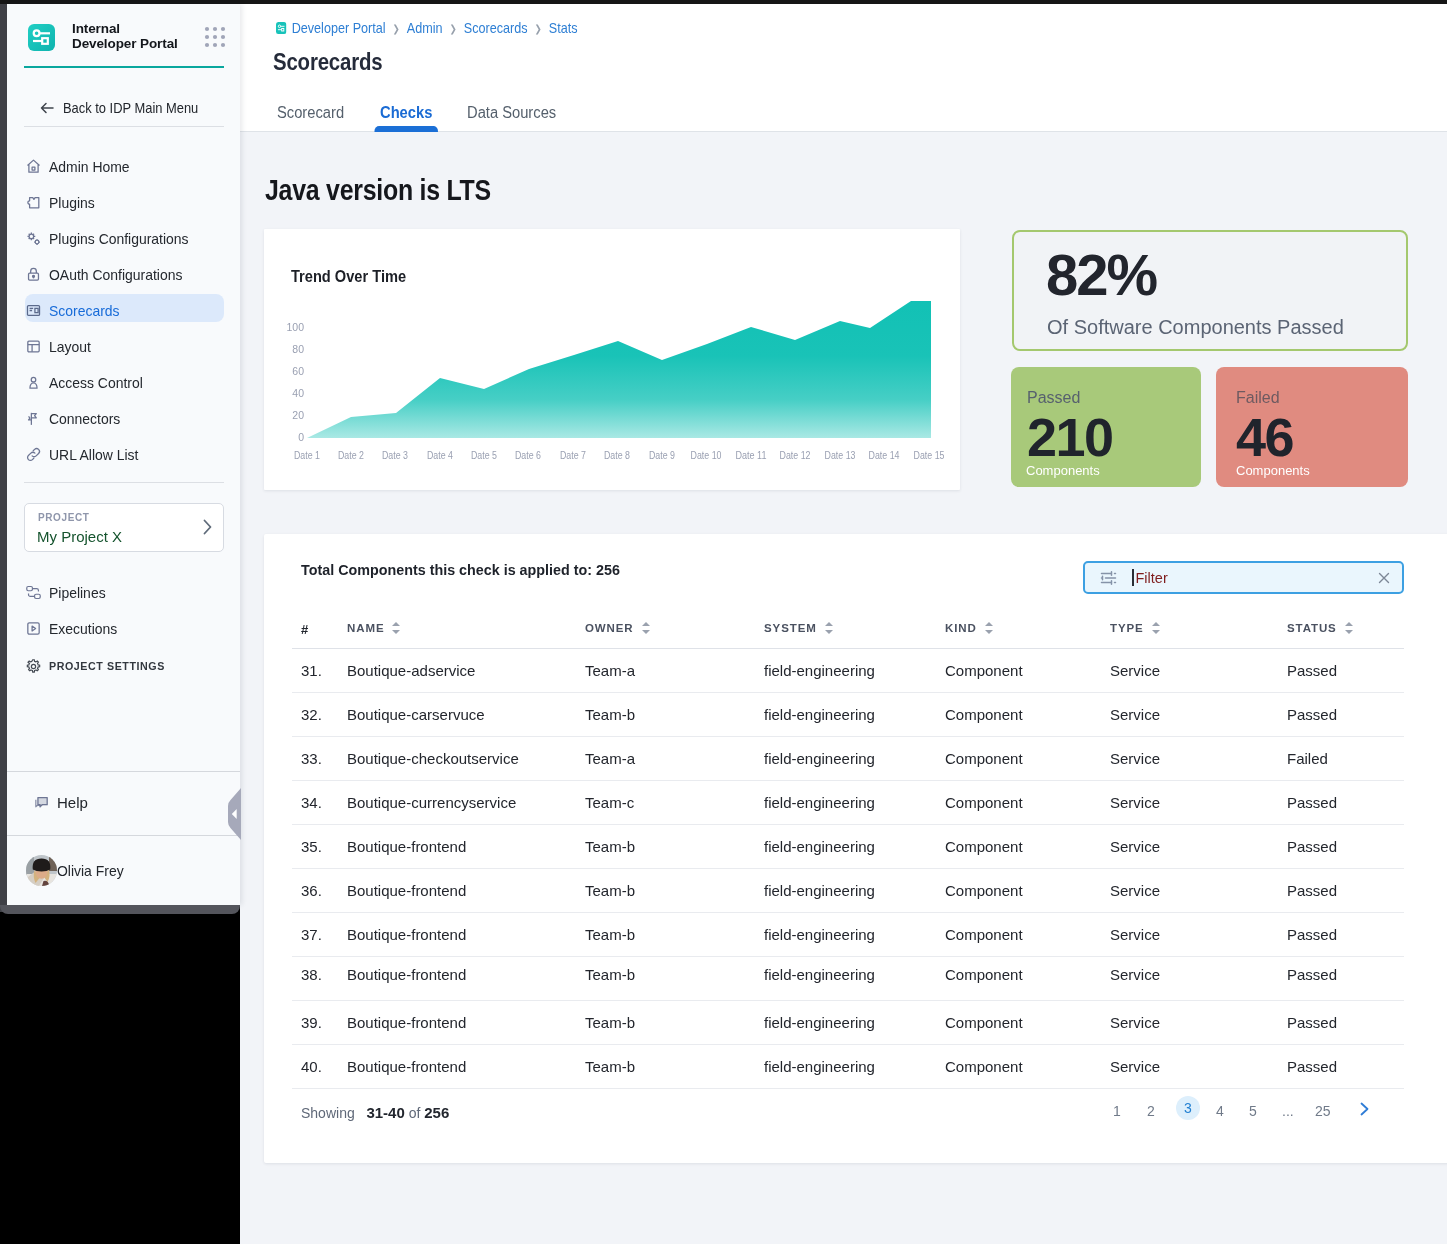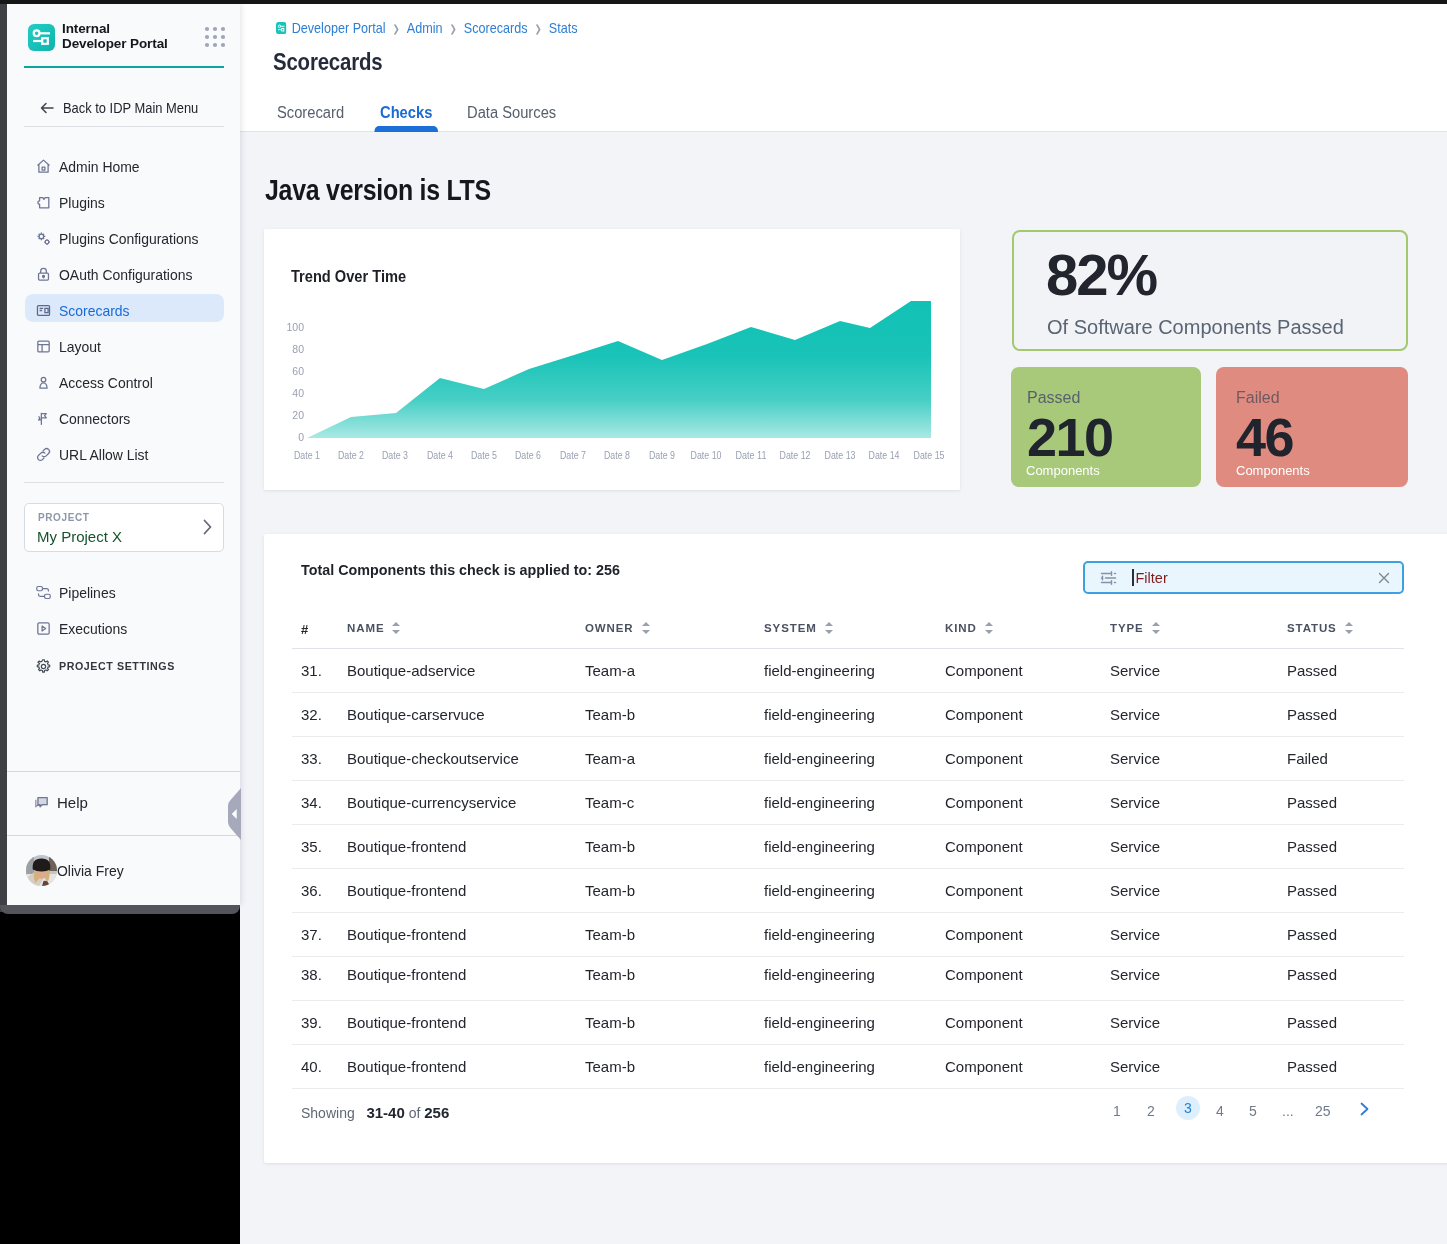--- a/index.html
+++ b/index.html
@@ -30,27 +30,27 @@
 #chartcard { left:24px; top:225px; width:696px; height:261px; }
 #pctcard { left:772px; top:226px; width:396px; height:121px; background:#f1f3f6; border:2px solid #a4c86e; border-radius:8px; }
 #passcard { left:771px; top:363px; width:190px; height:120px; background:#a8c97a; border-radius:8px; }
 #failcard { left:976px; top:363px; width:192px; height:120px; background:#e08b80; border-radius:8px; }
 
 #tablecard { left:24px; top:530px; width:1284px; height:629px; border-radius:2px; }
 
 
 #sidebar { left:7px; top:4px; width:233px; height:901px; background:#f8fafc; box-shadow:2px 0 5px rgba(30,40,60,.10); }
 #logo { position:absolute; left:21px; top:20px; width:27px; height:27px; }
-#brand { position:absolute; left:55px; top:18px; font-size:13.5px; font-weight:700; color:#14171c; line-height:14.5px; letter-spacing:-0.1px; }
+#brand { position:absolute; left:65px; top:18px; font-size:13.5px; font-weight:700; color:#14171c; line-height:14.5px; letter-spacing:-0.1px; }
 #dots { position:absolute; left:195px; top:21px; }
 #tealline { position:absolute; left:17px; top:62px; width:200px; height:2px; background:#0aa79e; }
 .backrow { position:absolute; left:32px; top:95px; display:flex; align-items:center; gap:8px; font-size:15px; font-weight:500; color:#22262c; }
 .backrow span { display:inline-block; transform:scaleX(0.86); transform-origin:0 50%; white-space:nowrap; }
 .sdiv { position:absolute; height:1px; background:#dcdfe4; left:17px; width:200px; }
-.nav { position:absolute; left:12px; width:281px; height:36px; display:flex; align-items:center; padding-left:16px; gap:7px; font-size:15px; color:#24282e; }
+.nav { position:absolute; left:2px; width:281px; height:36px; display:flex; align-items:center; padding-left:16px; gap:7px; font-size:15px; color:#24282e; }
 .nav span { display:inline-block; transform:scaleX(0.93); transform-origin:0 50%; white-space:nowrap; }
 .nav svg { flex:0 0 auto; }
 .nav-sel { position:absolute; left:18px; width:199px; height:28px; background:#dce9fb; border-radius:8px; }
 .navtxt-sel { color:#176bd8; font-weight:500; }
 #projcard { position:absolute; left:17px; top:499px; width:200px; height:49px; background:#fff; border:1px solid #d7dbe2; border-radius:5px; }
 #projcard .lbl { position:absolute; left:13px; top:8px; font-size:10px; font-weight:700; letter-spacing:0.6px; color:#8f96ab; }
 #projcard .val { position:absolute; left:12px; top:24px; font-size:15px; color:#14532d; }
 .navcaps { font-size:11.5px; font-weight:700; letter-spacing:0.6px; color:#33383f; }
 #helpdiv1 { position:absolute; left:0; top:767px; width:233px; height:1px; background:#d5d8dd; }
 #helpdiv2 { position:absolute; left:0; top:831px; width:233px; height:1px; background:#d5d8dd; }

